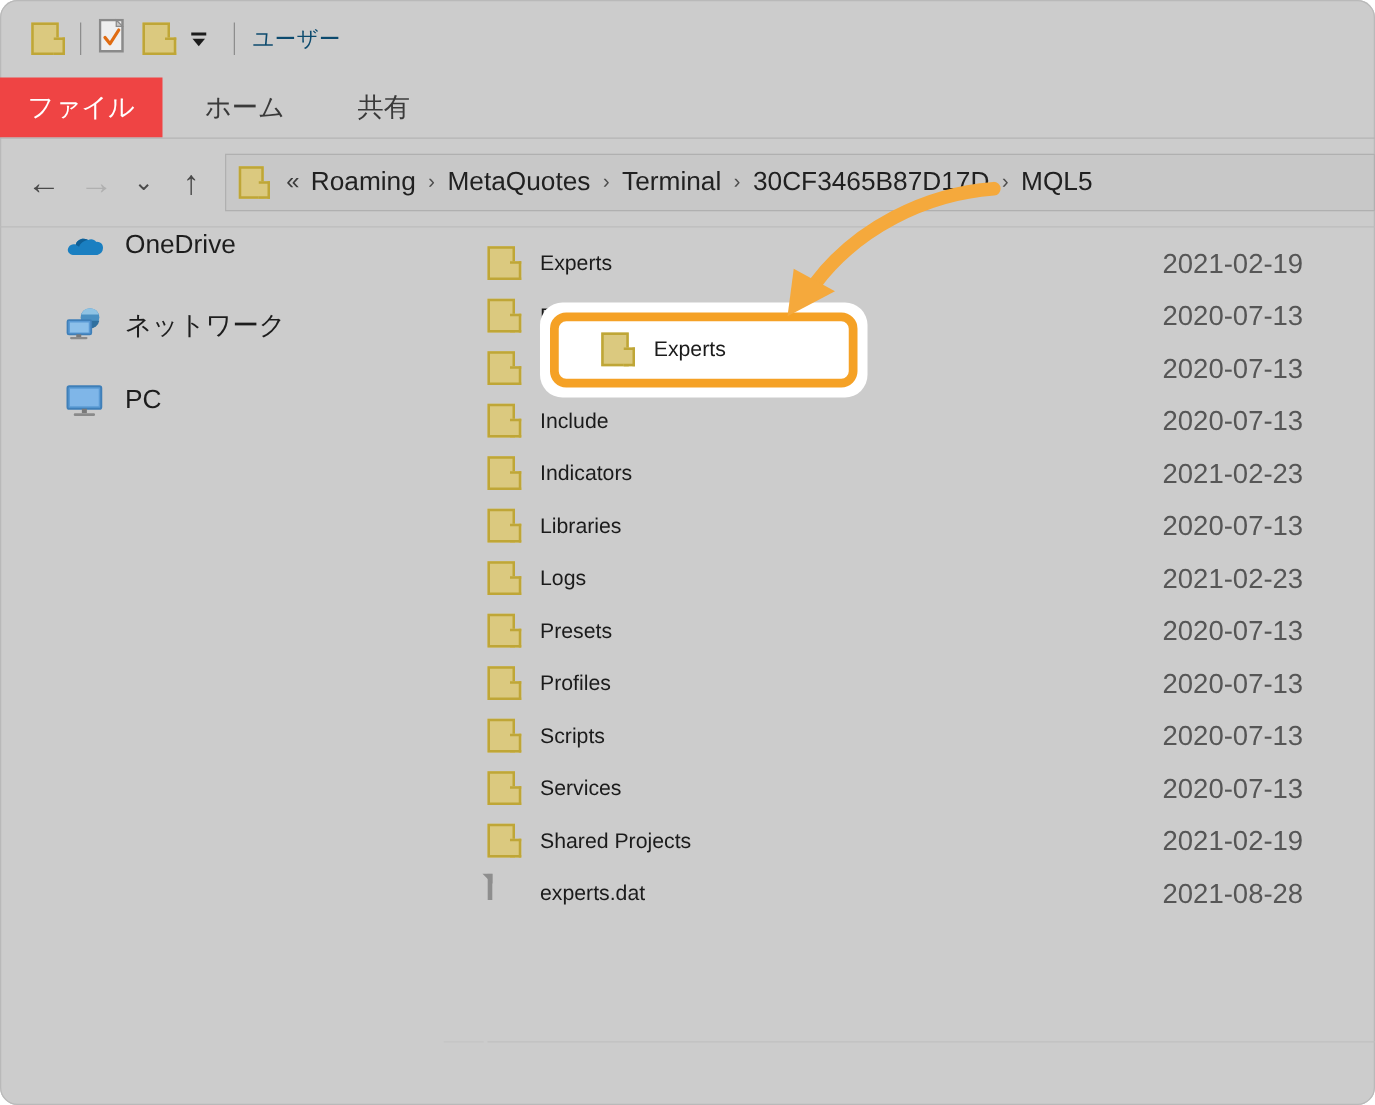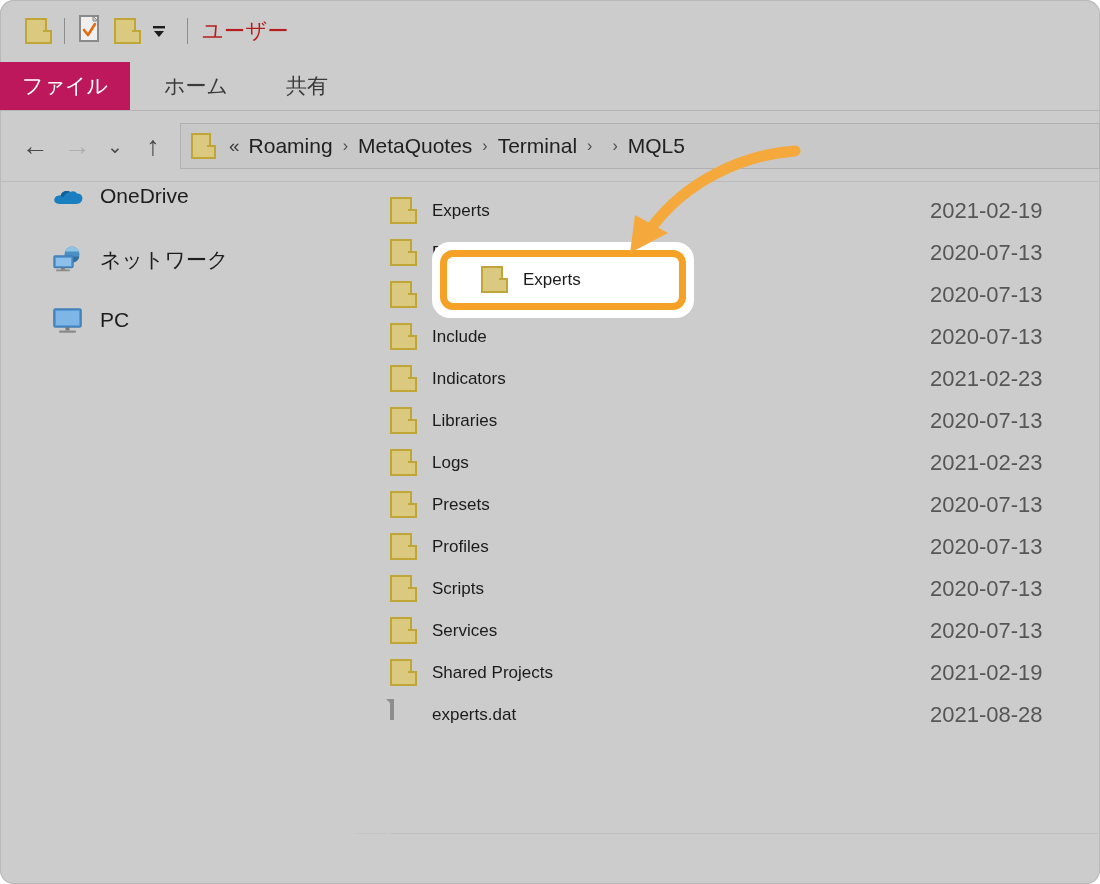--- a/index.html
+++ b/index.html
@@ -36,22 +36,22 @@
     display: flex; align-items: center; justify-content: center;
     width: 32px; height: 36px;
     margin-right: 2px;
   }
   .qat-sep {
     width: 1px; height: 26px;
     background: #8d8d8d;
     margin: 0 10px;
   }
   .qat-title {
-    font-size: 21px;
-    color: #b91c1c;
+    font-size: 17px;
+    color: #0c4a6e;
     margin-left: 4px;
     letter-spacing: 0.5px;
     white-space: nowrap;
   }
 
   
   .folder {
     display: inline-block;
     position: relative;
   }
@@ -88,21 +88,21 @@
     display: flex;
     align-items: center;
     justify-content: center;
     font-size: 21px;
     color: #3a3a3a;
     padding: 0 22px;
     white-space: nowrap;
     box-sizing: border-box;
   }
   .tab.file-tab {
-    background: #be185d;
+    background: #ef4444;
     color: #ffffff;
     min-width: 116px;
   }
   #ribbon-divider {
     position: absolute;
     left: 0; top: 110px;
     width: 1100px; height: 1px;
     background: #b4b4b4;
   }
 
@@ -320,20 +320,21 @@
         <span class="fbody"></span>
           <span class="ftab"></span>
       </span>
       <span class="crumb-chev">«</span>
       <span class="crumb">Roaming</span>
       <span class="crumb-sep">›</span>
       <span class="crumb">MetaQuotes</span>
       <span class="crumb-sep">›</span>
       <span class="crumb">Terminal</span>
       <span class="crumb-sep">›</span>
+      <span class="crumb">30CF3465B87D17D</span>
       <span class="crumb-sep">›</span>
       <span class="crumb">MQL5</span>
     </div>
   </div>
   <div id="addressrow-divider"></div>
 
   <div id="navpane">
 
     <div class="nav-item">
       <span>

